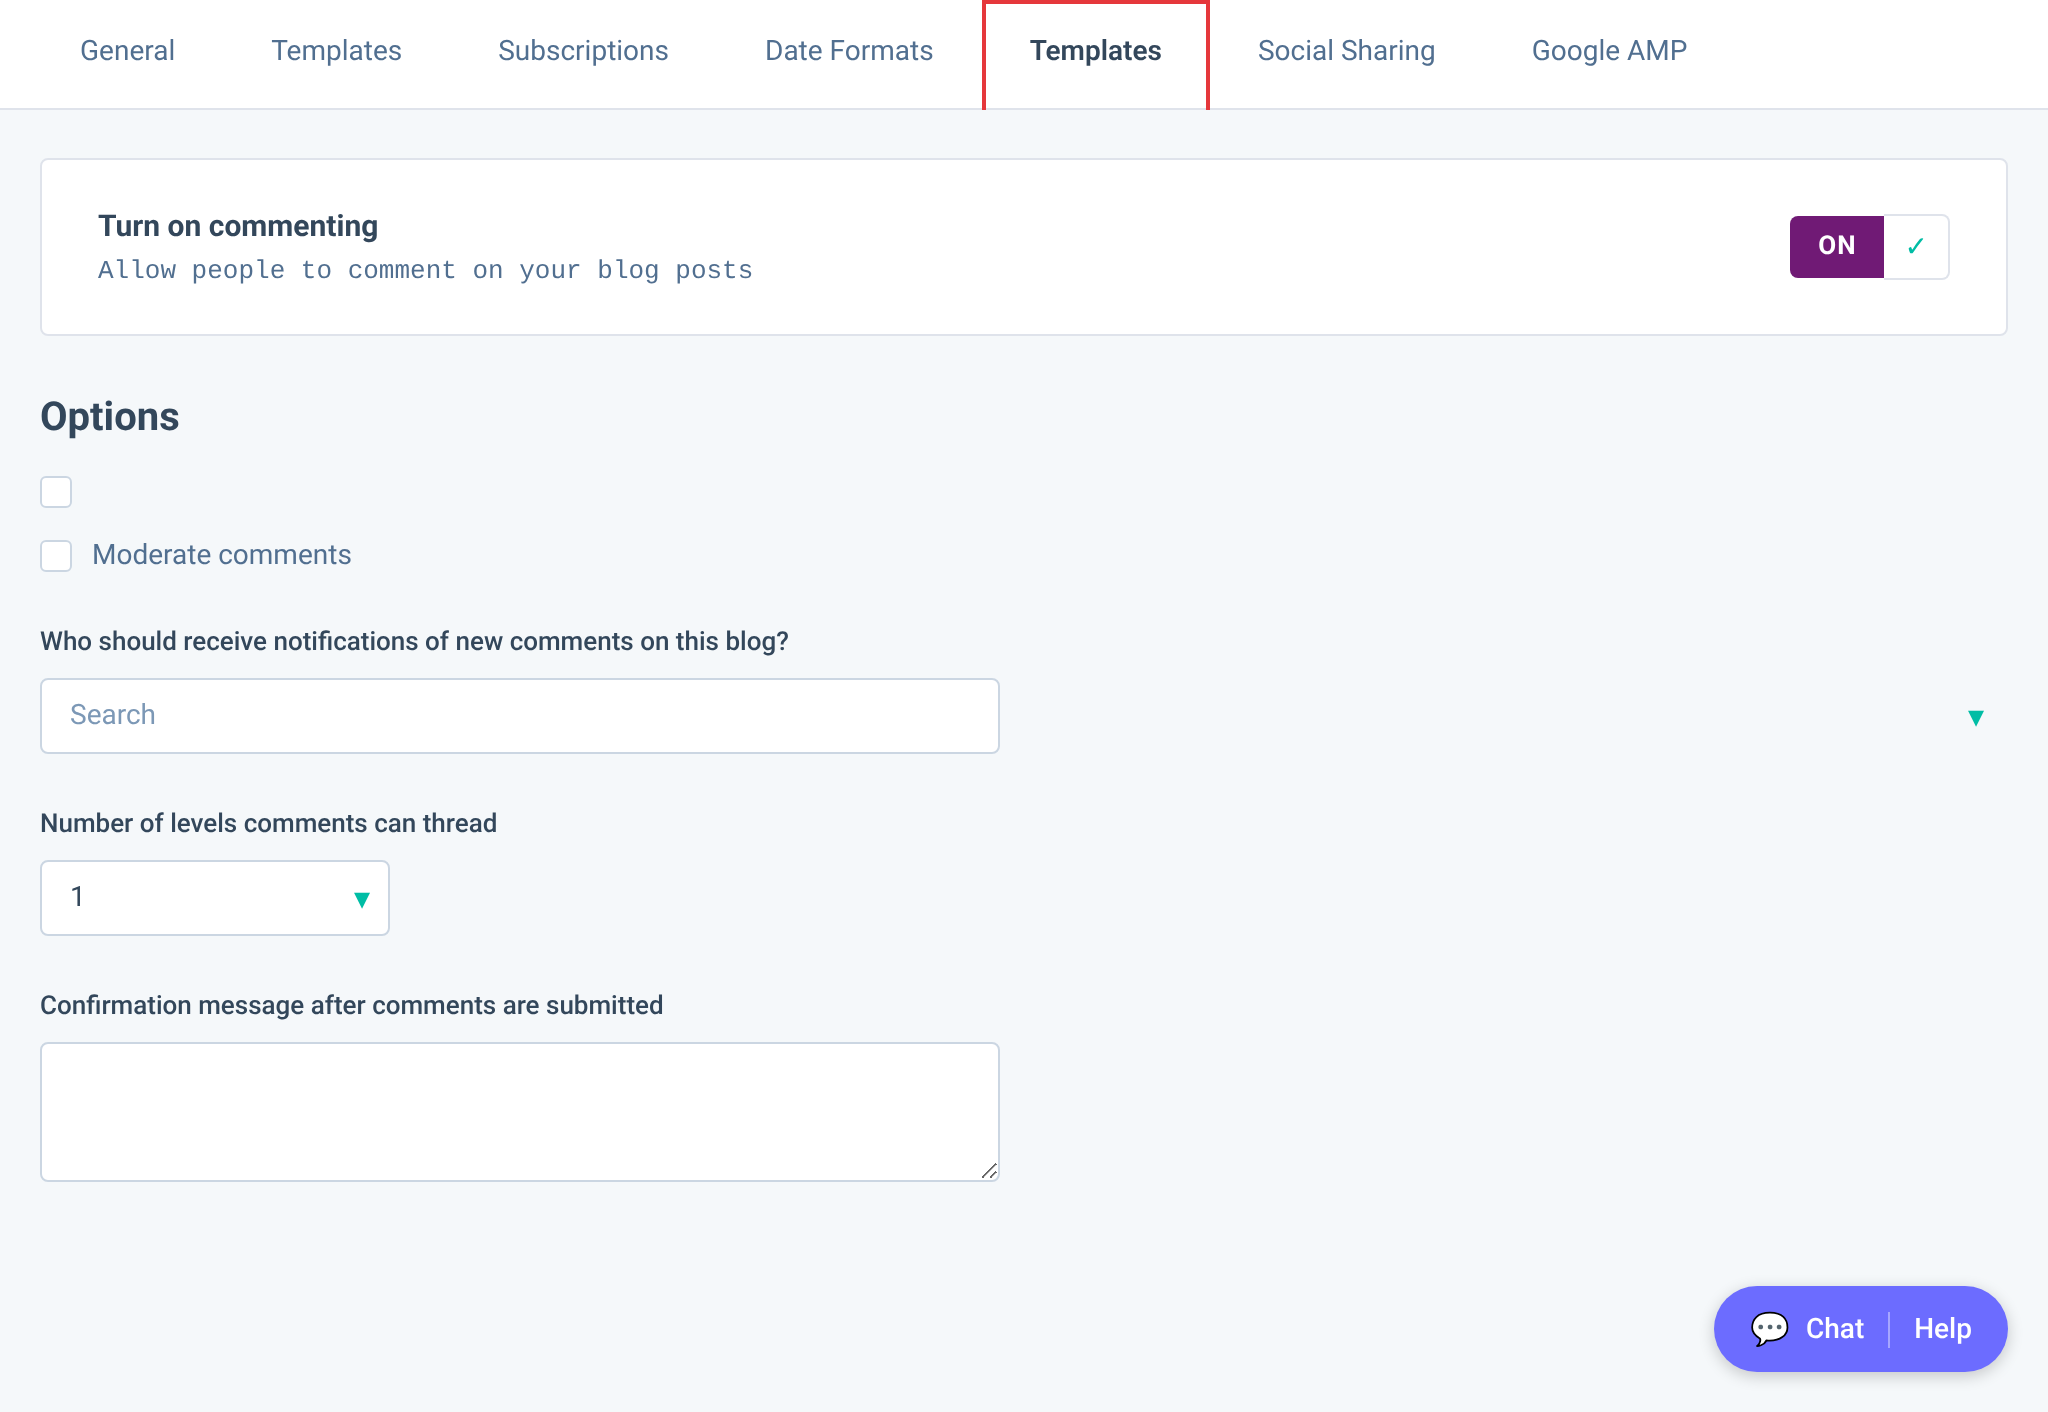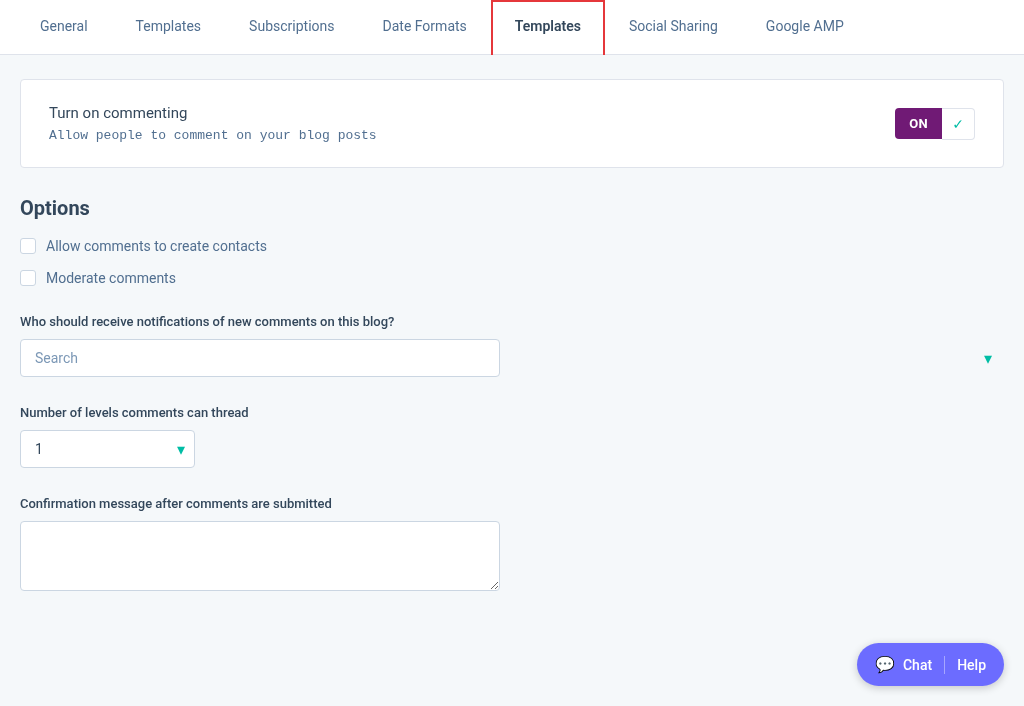--- a/index.html
+++ b/index.html
@@ -58,21 +58,21 @@
       border-radius: 4px;
       padding: 24px 28px;
       display: flex;
       align-items: center;
       justify-content: space-between;
       margin-bottom: 28px;
     }
 
     .toggle-card-text h3 {
       font-size: 15px;
-      font-weight: 400;
+      font-weight: 700;
       color: #33475b;
       margin-bottom: 6px;
     }
 
     .toggle-card-text p {
       color: #516f90;
       font-size: 13px;
       font-family: Liberation Mono, monospace;
     }
 
@@ -291,21 +291,20 @@
       <div class="toggle-on-part">ON</div>
       <div class="toggle-check-part">✓</div>
     </div>
   </div>
 
   <div class="section-title">Options</div>
 
   <div class="checkbox-group">
     <div class="checkbox-item">
       <input type="checkbox" style="">
-      <label>Allow comments to create contacts</label>
     </div>
     <div class="checkbox-item">
       <input type="checkbox" style="">
       <label>Moderate comments</label>
     </div>
   </div>
 
   <div>
     <div class="field-label">Who should receive notifications of new comments on this blog?</div>
     <div class="dropdown-wrapper">

